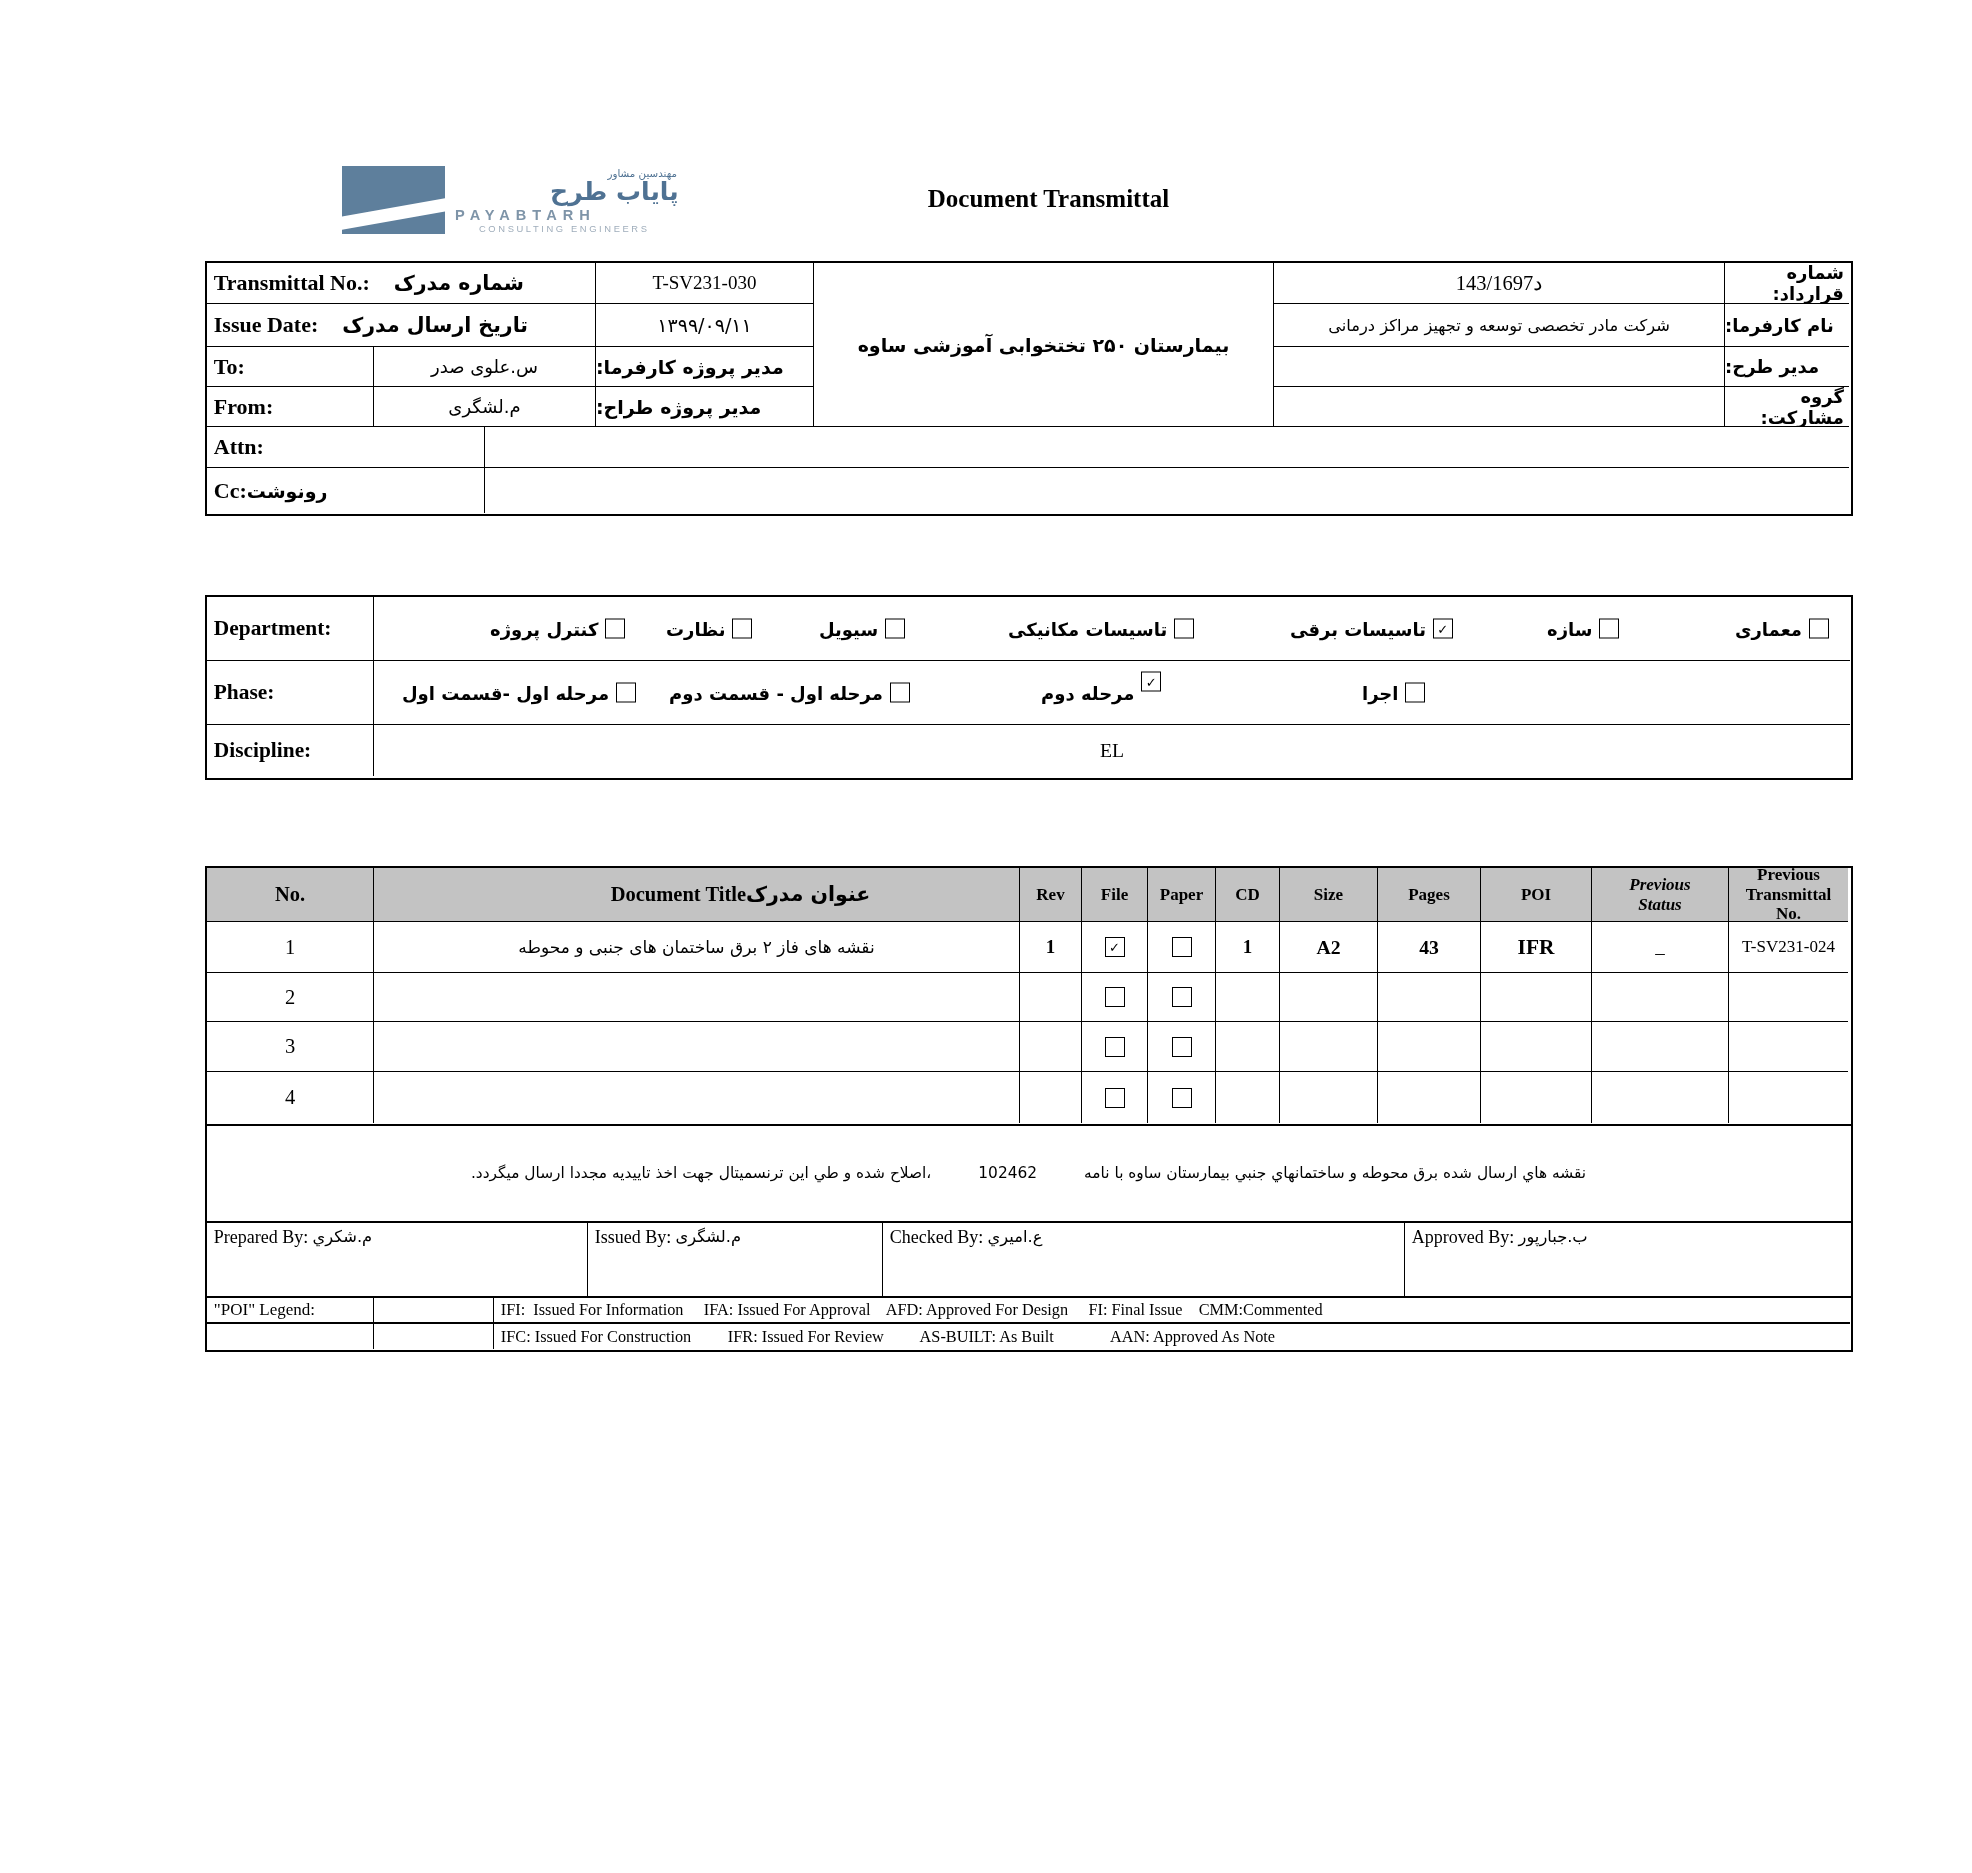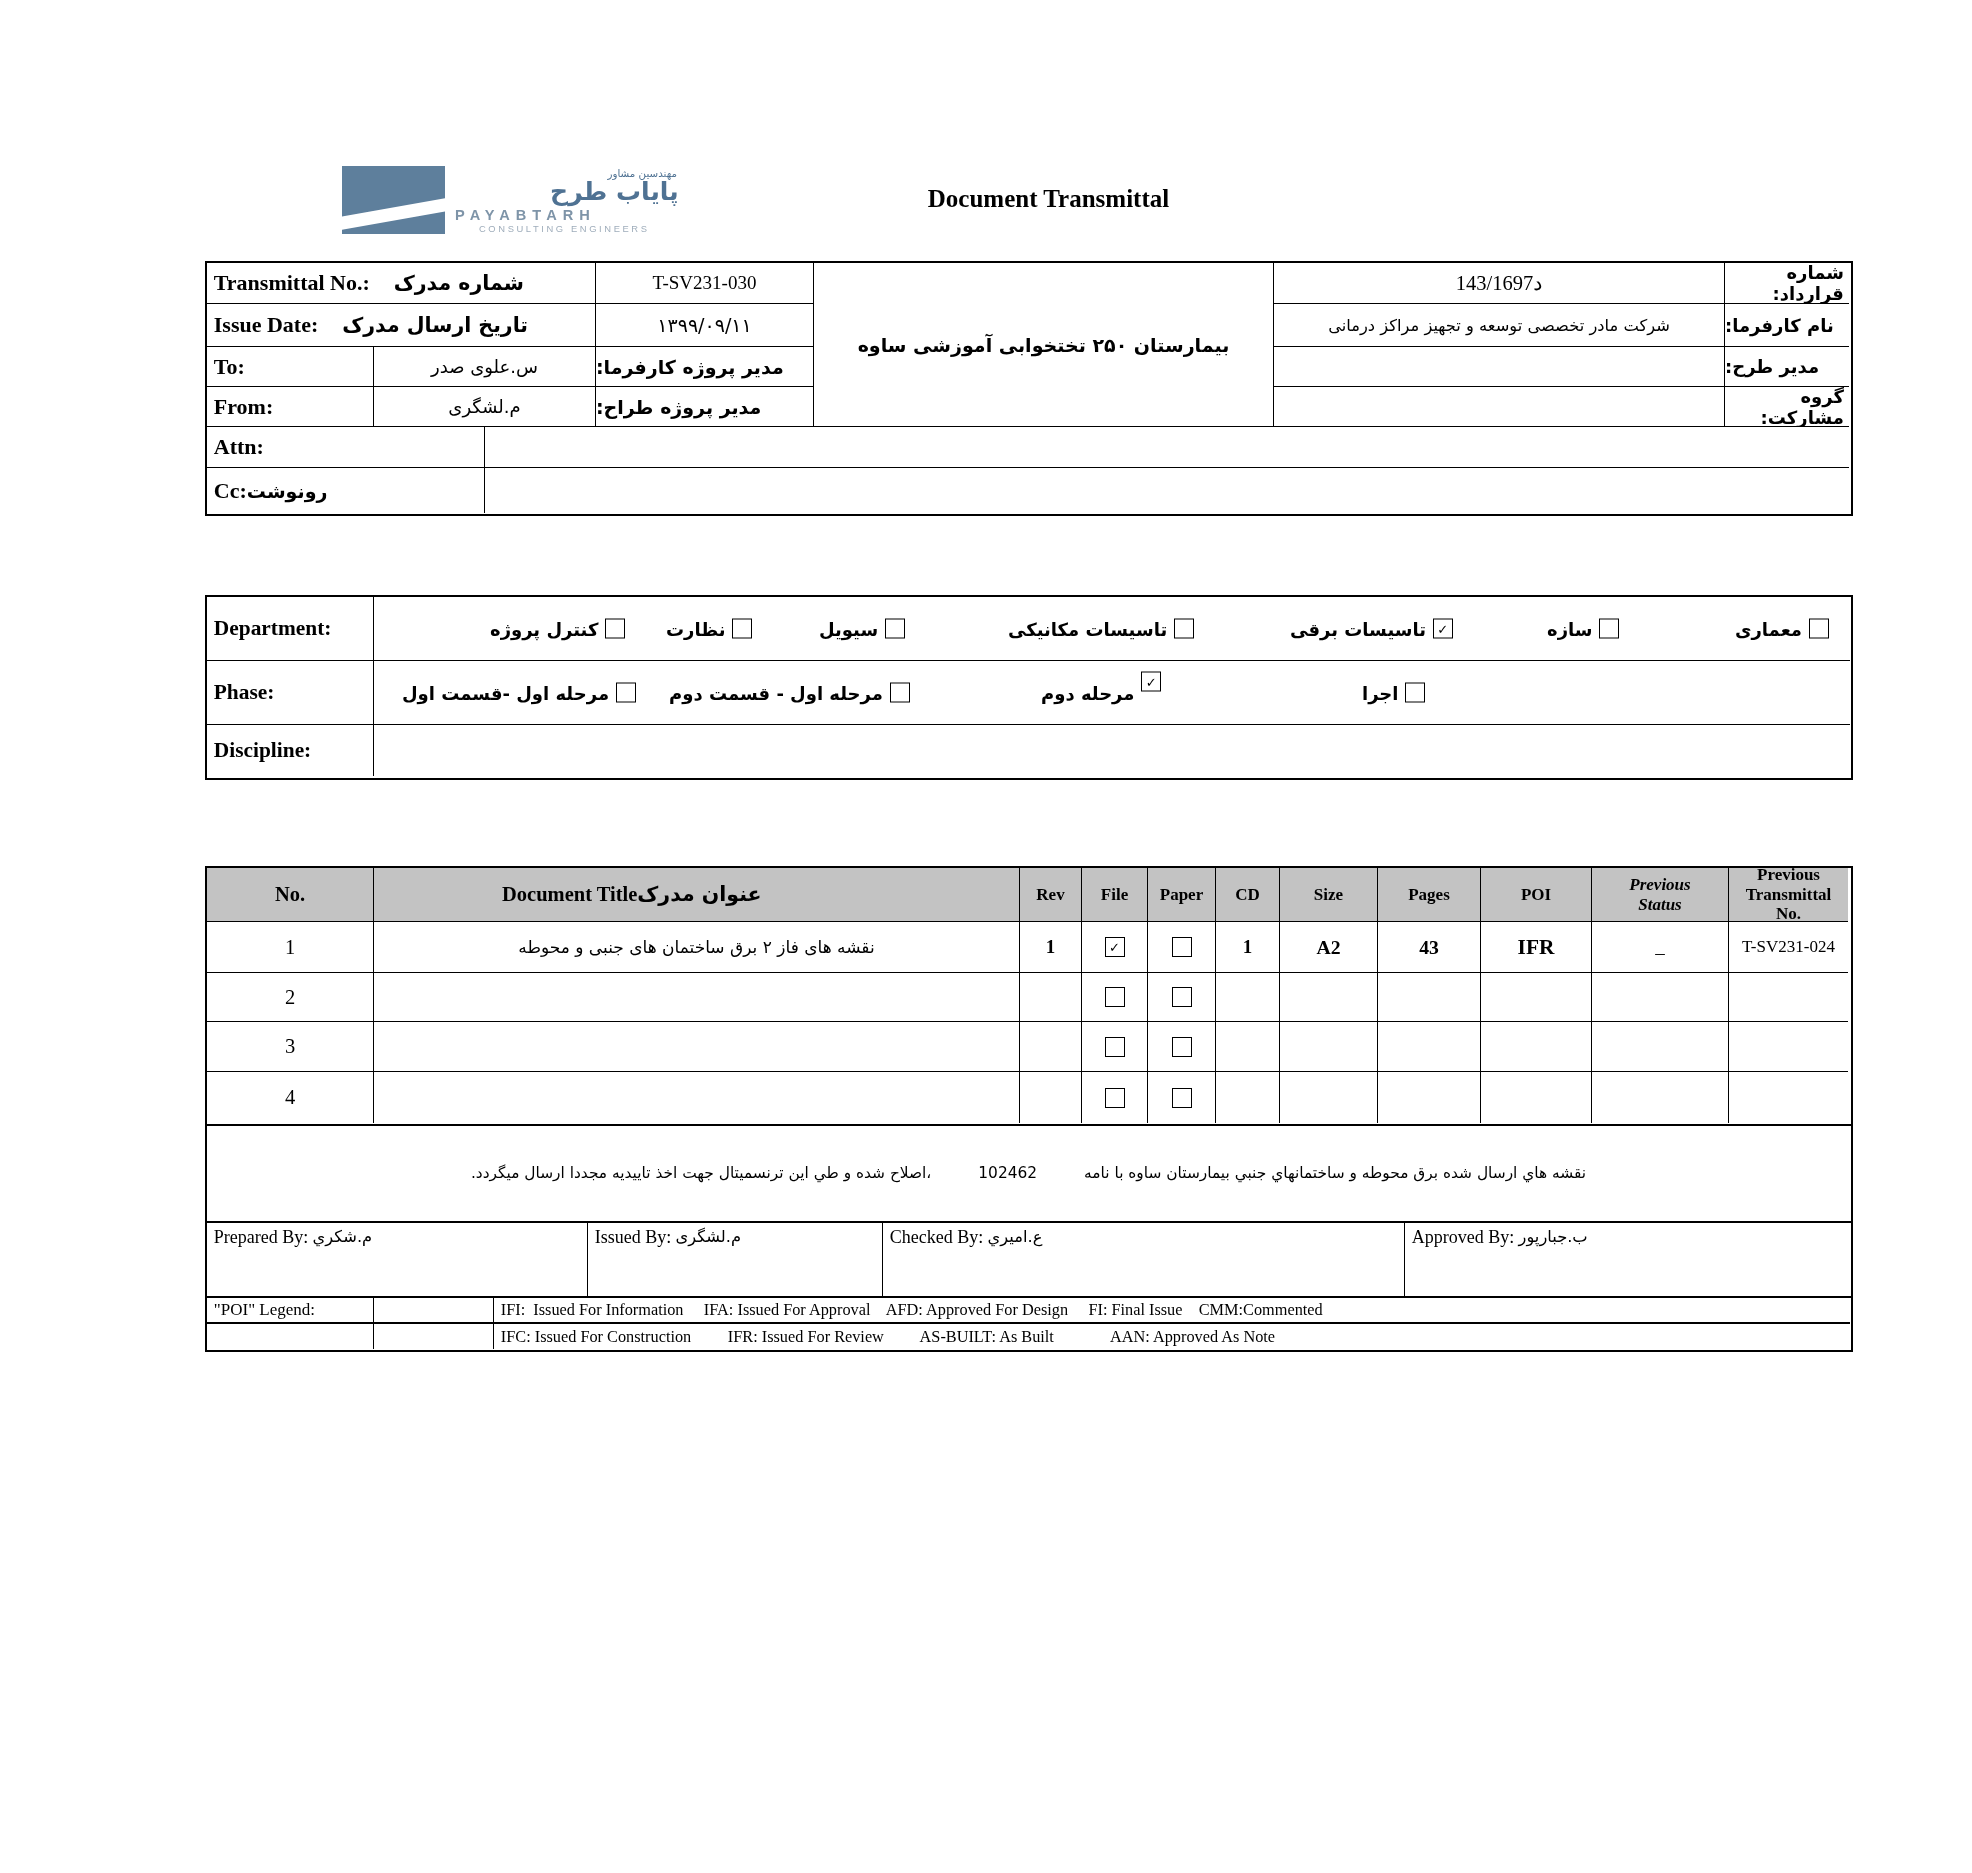--- a/index.html
+++ b/index.html
@@ -153,28 +153,29 @@
       <span>مرحله دوم</span>
       <span class="cb raised on">✓</span>
     </span>
     <span class="ditem" style="left:988px;">
       <span>اجرا</span>
       <span class="cb"></span>
     </span>
   </div>
 
   <div class="c al en-lbl nb" style="grid-area:3/1/4/2;font-size:21.4px;">Discipline:</div>
+  <div class="c nr nb" style="grid-area:3/2/4/3;font-size:19.7px;">EL</div>
 </div>
 
 <div class="tbl" style="left:205px;top:866px;width:1648px;height:260px;
             grid-template-columns:167px 646px 62px 66px 68px 64px 98px 103px 111px 137px 119px;
             grid-template-rows:54px 51px 49px 50px 51px;">
 
   <div class="c hdr hdr-big">No.</div>
-  <div class="c hdr" style="justify-content:flex-start;padding:0 40px 0 128px;">
+  <div class="c hdr" style="justify-content:center;padding:0 40px 0 128px;">
     <span class="hdr-big">Document Title</span>
     <span class="fa-lbl" style="font-size:20.5px;">عنوان مدرک</span>
   </div>
   <div class="c hdr">Rev</div>
   <div class="c hdr">File</div>
   <div class="c hdr">Paper</div>
   <div class="c hdr">CD</div>
   <div class="c hdr">Size</div>
   <div class="c hdr">Pages</div>
   <div class="c hdr">POI</div>

